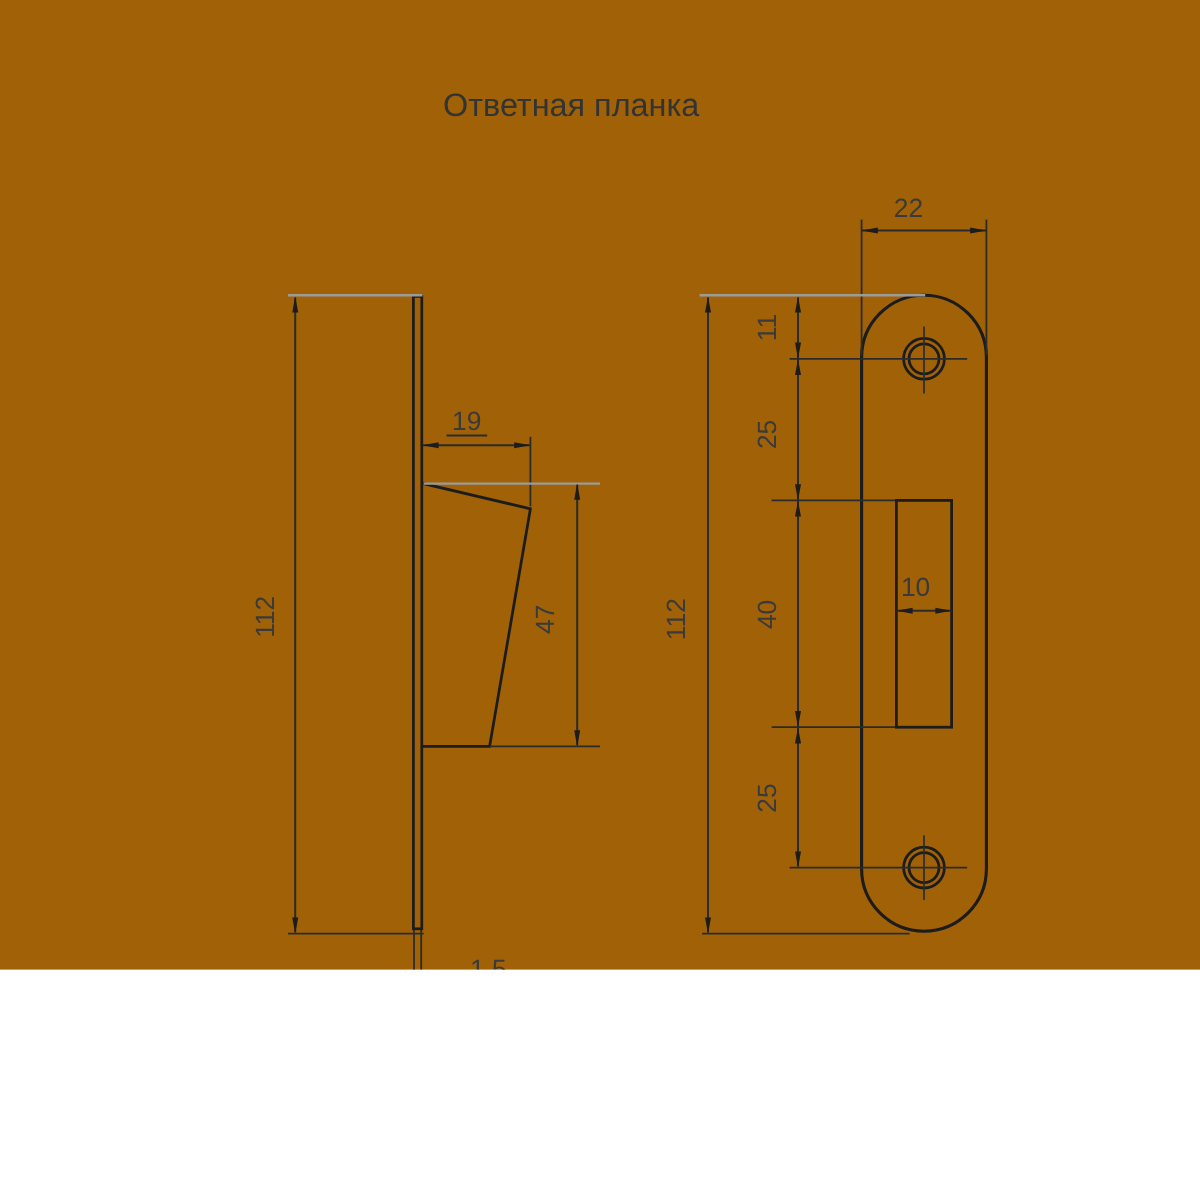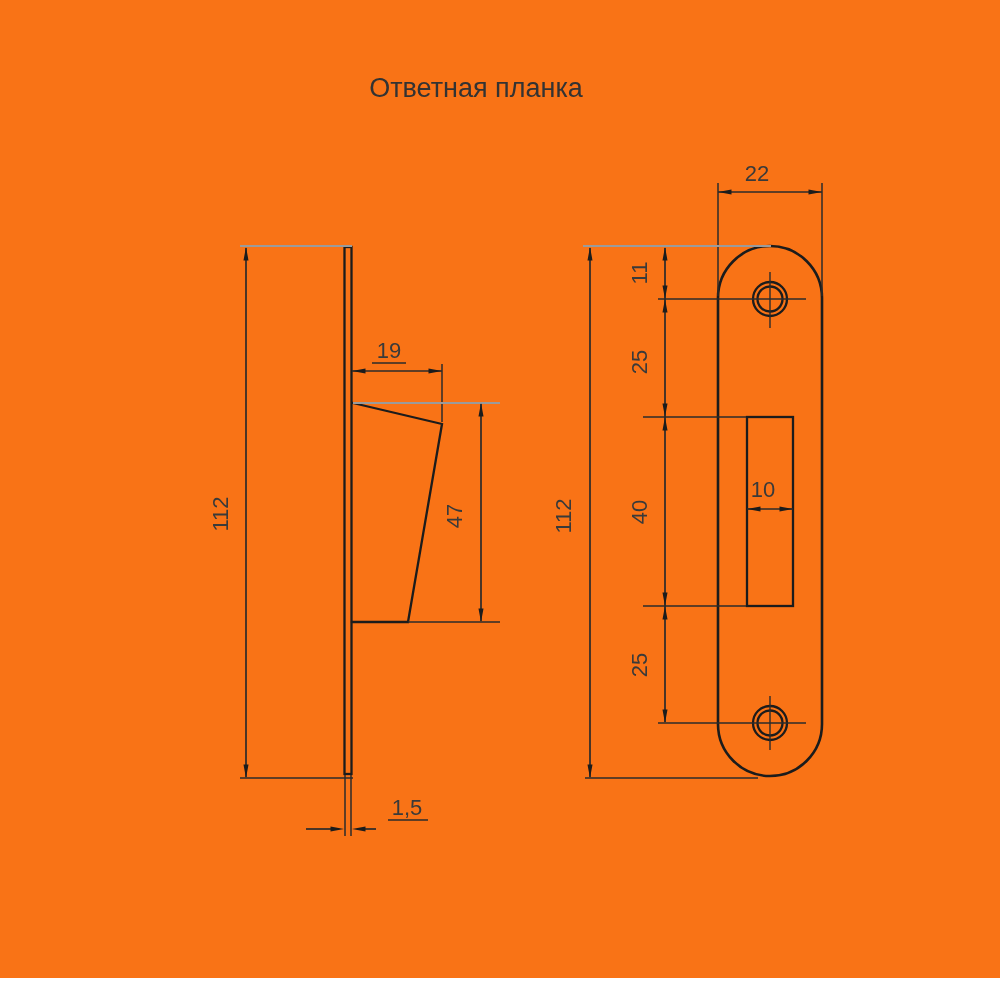--- a/index.html
+++ b/index.html
@@ -6,22 +6,22 @@
     margin: 0;
     padding: 0;
     background: #ffffff;
     width: 1000px;
     height: 1000px;
     font-family: "Liberation Sans", "DejaVu Sans", sans-serif;
   }
   .canvas {
     position: relative;
     width: 1000px;
-    height: 978px;
-    background: #f97316;
+    height: 808px;
+    background: #a16207;
     overflow: hidden;
   }
   svg { display: block; }
   .outline   { stroke: #1c1c1c; stroke-width: 2.6; fill: none; stroke-linecap: square; }
   .outline-t { stroke: #1c1c1c; stroke-width: 2.3; fill: none; stroke-linecap: square; }
   .dimline   { stroke: #2b2b2b; stroke-width: 1.7; fill: none; stroke-linecap: butt; }
   .extline   { stroke: #2b2b2b; stroke-width: 1.5; fill: none; stroke-linecap: butt; }
   .extgray   { stroke: #9b9b9b; stroke-width: 2;   fill: none; stroke-linecap: butt; }
   .center    { stroke: #2b2b2b; stroke-width: 1.4; fill: none; }
   .arr       { fill: #1c1c1c; stroke: none; }

